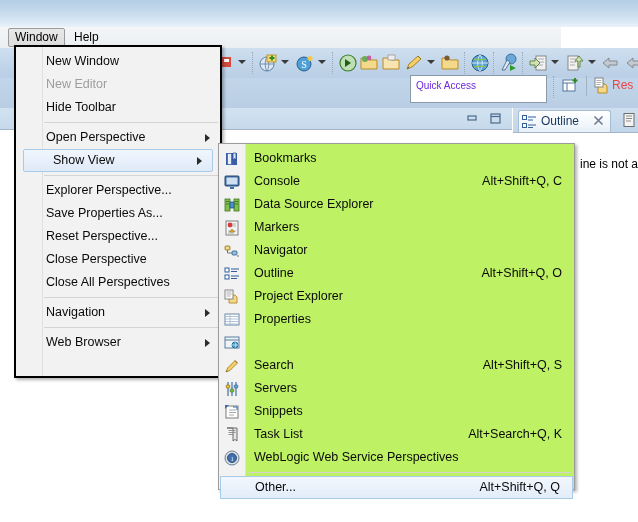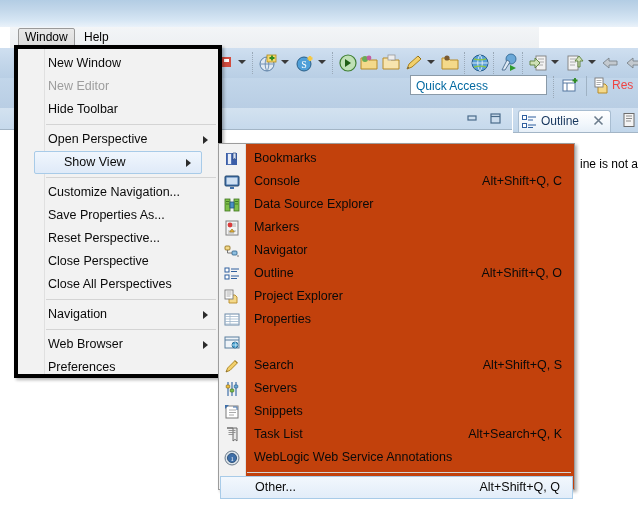--- a/index.html
+++ b/index.html
@@ -13,23 +13,24 @@
   
   #app-window {
     position: absolute; left: 0; top: 0; width: 638px; height: 522px;
     background: #ffffff;
   }
   #title-bar {
     position: absolute; left: 0; top: 0; width: 638px; height: 27px;
     background: linear-gradient(to bottom, #b3cde4 0%, #c2d7ea 35%, #d6e6f4 75%, #eaf2fa 100%);
   }
   #menu-bar {
-    position: absolute; left: 10px; top: 27px; width: 529px; height: 21px;
+    position: absolute; left: 0; top: 27px; width: 529px; height: 21px;
     background: linear-gradient(to bottom, #f3f5f7 0%, #eceff2 100%);
     border-bottom: 1px solid #dfe3e8;
+    padding-left: 32px;
   }
   .menubar-item {
     position: absolute; top: 2px; height: 17px; line-height: 17px;
     font-size: 12px; color: #000; padding: 0 6px; white-space: nowrap;
   }
   #menubar-window {
     left: 8px;
     background: linear-gradient(to bottom, #e9e9e9, #dcdcdc);
     border: 1px solid #9a9a9a;
     border-radius: 2px;
@@ -54,23 +55,23 @@
     border-left: 4px solid transparent; border-right: 4px solid transparent;
     border-top: 4px solid #3a3a3a;
   }
   .tb-sep {
     position: absolute; top: 52px; width: 1px; height: 22px;
     border-left: 1px dotted #9aa9b8;
   }
 
   
   #quick-access {
-    position: absolute; left: 410px; top: 75px; width: 137px; height: 20px;
+    position: absolute; left: 410px; top: 75px; width: 137px; height: 28px;
     background: #ffffff; border: 1px solid #8a9aa8; box-sizing: border-box;
-    font-size: 12px; color: #0369a1; padding: 2px 5px; line-height: 16px;
+    font-size: 10px; color: #6d28d9; padding: 2px 5px; line-height: 16px;
   }
   #perspective-label {
     position: absolute; left: 612px; top: 78px; font-size: 12px; color: #ef4444;
     white-space: nowrap;
   }
 
   
   #left-view-panel {
     position: absolute; left: 0px; top: 108px; width: 512px; height: 414px;
     background: #ffffff;
@@ -115,55 +116,55 @@
     position: absolute; left: 513px; top: 132px; width: 125px; height: 1px; background: #a3b5c6;
   }
   #right-panel-left-border {
     position: absolute; left: 512px; top: 108px; width: 1px; height: 414px; background: #ffffff;
   }
 
   
   #window-menu {
     position: absolute; left: 14px; top: 45px; width: 208px; height: 333px;
     background: #f2f2f2;
-    border: 4px solid #000000;
+    border: 2px solid #000000;
     box-sizing: border-box;
     box-shadow: 2px 2px 3px rgba(0,0,0,0.30);
     z-index: 40;
   }
   #window-menu-gutter {
     position: absolute; left: 0px; top: 0px; width: 26px; height: 100%;
     background: #f2f2f2;
     border-right: 1px solid #e0e0e0;
   }
   .menu-item {
     position: relative; height: 23px; line-height: 23px;
     font-size: 12.5px; color: #0a0a0a; padding-left: 30px;
     white-space: nowrap; box-sizing: border-box;
   }
   .menu-item.disabled { color: #9d9d9d; }
   .menu-item.selected {
     background: linear-gradient(to bottom, #f0f6fd, #dfeaf8);
     border: 1px solid #a8cbe8; border-radius: 2px;
-    margin: 0 16px; padding-left: 29px; height: 23px; line-height: 21px;
+    margin: 0 7px; padding-left: 29px; height: 23px; line-height: 21px;
   }
   .menu-sep {
     height: 1px; margin: 3px 2px 3px 28px; background: #d4d4d4;
   }
   .submenu-arrow {
     position: absolute; right: 10px; top: 8px; width: 0; height: 0;
     border-top: 4px solid transparent; border-bottom: 4px solid transparent;
     border-left: 5px solid #2b2b2b;
   }
   .menu-item.selected .submenu-arrow { top: 7px; }
 
   
   #show-view-menu {
     position: absolute; left: 218px; top: 143px; width: 357px; height: 347px;
-    background: #c2410c;
+    background: #bef264;
     border: 1px solid #9c9c9c;
     box-sizing: border-box;
     box-shadow: 2px 2px 3px rgba(0,0,0,0.30);
     z-index: 50;
   }
   #show-view-gutter {
     position: absolute; left: 0px; top: 0px; width: 26px; height: 100%;
     background: #f2f2f2; border-right: 1px solid #e0e0e0;
   }
   .sv-item {
@@ -386,21 +387,21 @@
         <span class="submenu-arrow"></span>
       </div>
       <div class="menu-item selected">
         <span>Show View</span>
         <span class="submenu-arrow"></span>
       </div>
 
       <div class="menu-sep"></div>
 
       <div class="menu-item">
-        <span>Customize Navigation...</span>
+        <span>Explorer Perspective...</span>
       </div>
       <div class="menu-item">
         <span>Save Properties As...</span>
       </div>
       <div class="menu-item">
         <span>Reset Perspective...</span>
       </div>
       <div class="menu-item">
         <span>Close Perspective</span>
       </div>
@@ -413,23 +414,20 @@
       <div class="menu-item">
         <span>Navigation</span>
         <span class="submenu-arrow"></span>
       </div>
 
       <div class="menu-sep"></div>
 
       <div class="menu-item">
         <span>Web Browser</span>
         <span class="submenu-arrow"></span>
-      </div>
-      <div class="menu-item">
-        <span>Preferences</span>
       </div>
 
     </div>
   </div>
 
   <div id="show-view-menu">
     <div id="show-view-gutter"></div>
     <div style="position:relative;padding-top:3px;">
 
       <div class="sv-item">
@@ -592,21 +590,21 @@
       </div>
 
       <div class="sv-item">
         <span class="sv-icon">
           <svg class="icon-svg" width="16" height="16" viewBox="0 0 16 16">
             <circle cx="8" cy="8" r="7" fill="#dfe6ec" stroke="#6a7a8a" stroke-width="1"></circle>
             <circle cx="8" cy="8" r="4.6" fill="#3f6fa8" stroke="#24486e" stroke-width="0.8"></circle>
             <text x="8" y="11" font-size="6.5" fill="#ffffff" text-anchor="middle" font-family="serif">1</text>
           </svg>
         </span>
-        <span class="sv-label">WebLogic Web Service Annotations</span>
+        <span class="sv-label">WebLogic Web Service Perspectives</span>
         <span class="sv-accel"></span>
       </div>
 
       <div class="sv-sep"></div>
 
       <div class="sv-item selected">
         <span class="sv-label">Other...</span>
         <span class="sv-accel">Alt+Shift+Q, Q</span>
       </div>
 

